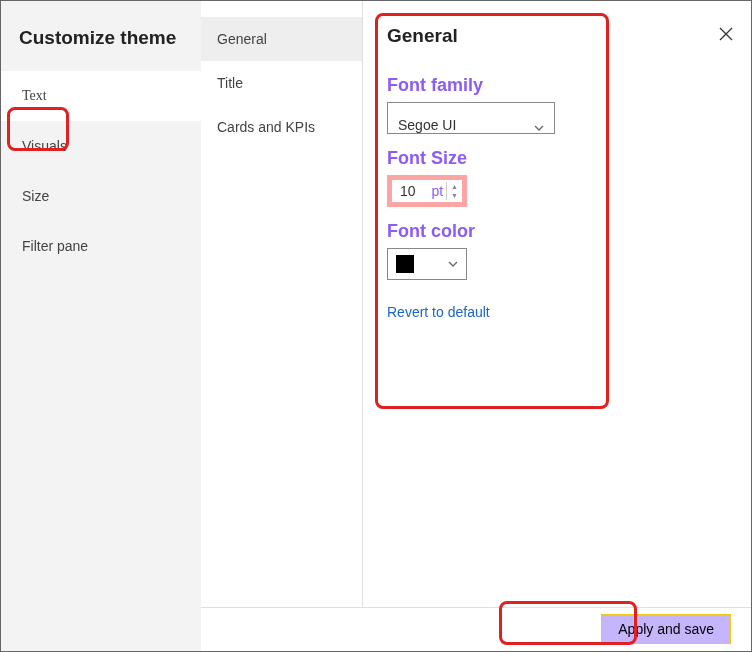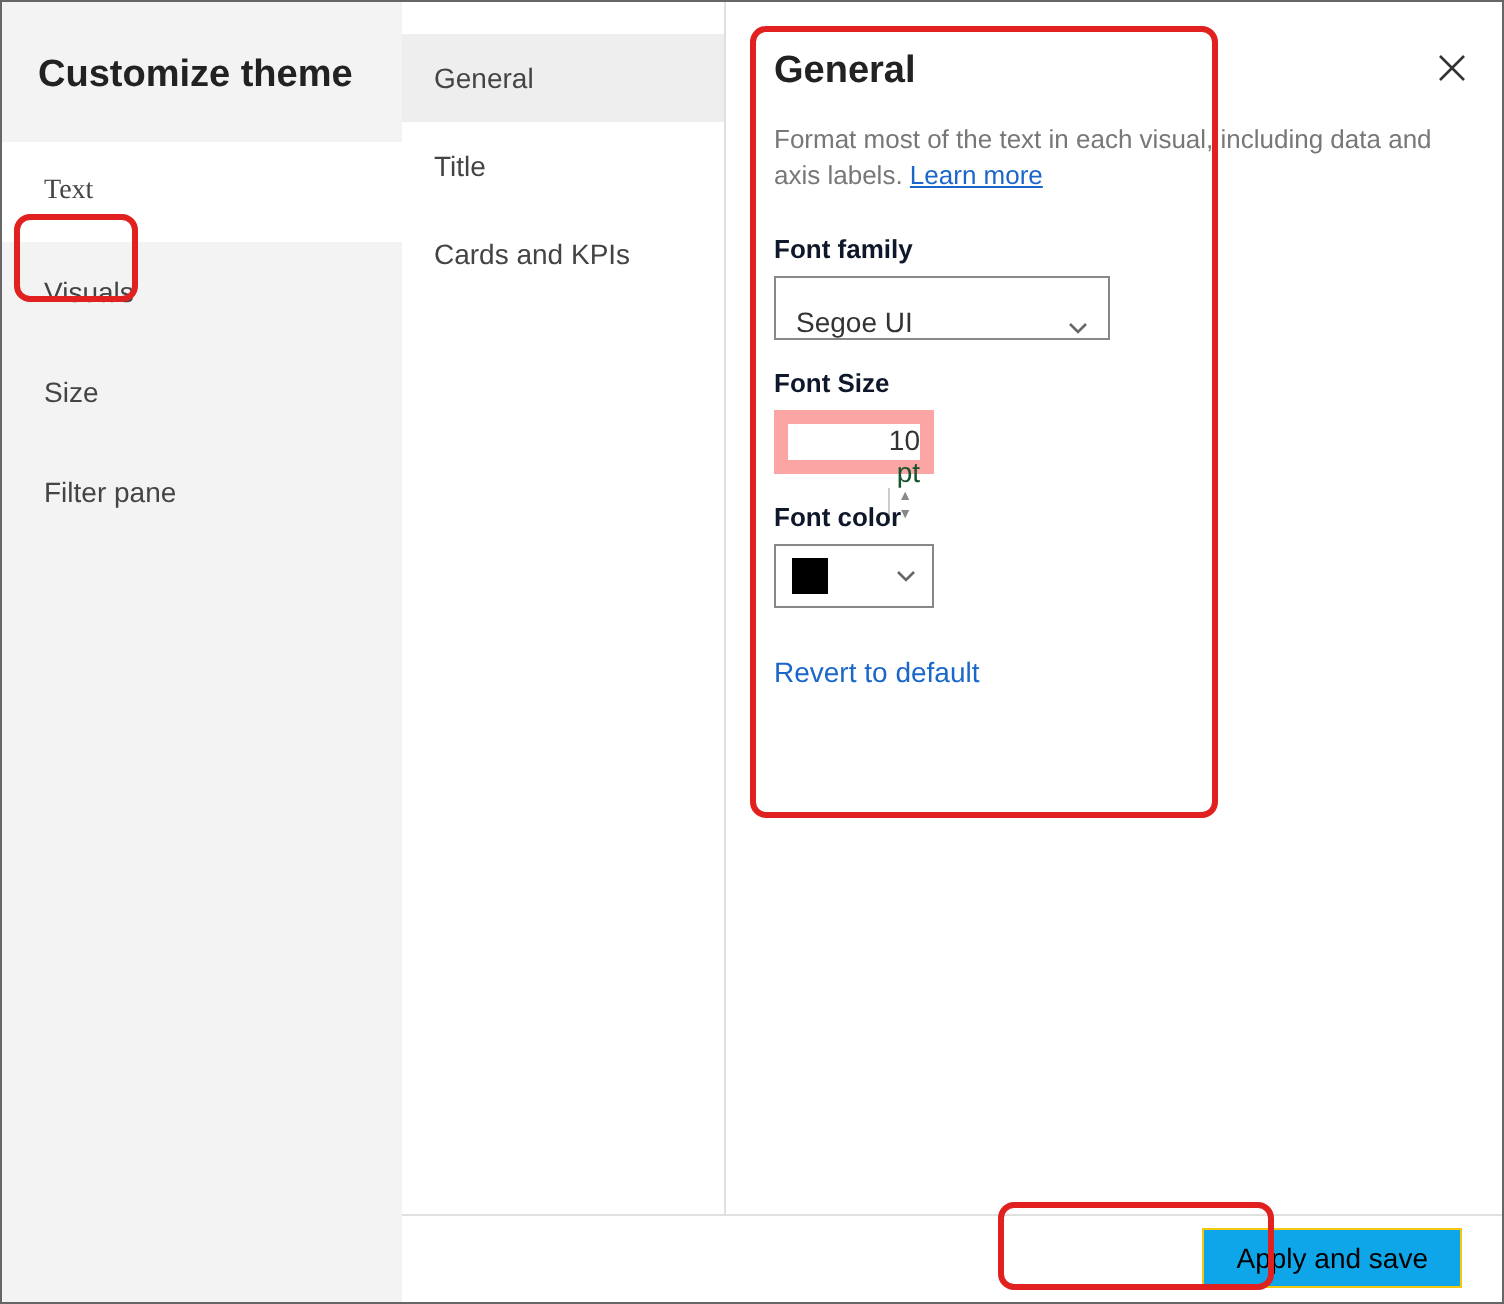--- a/index.html
+++ b/index.html
@@ -9,34 +9,34 @@
   .s1-item { font-size: 14px; color: #444; padding: 14px 18px; cursor: pointer; border: 3px solid transparent; }
   .s1-item.active { background: #fff; font-family: Liberation Serif, serif; }
   .sidebar2 { position: absolute; left: 200px; top: 0; width: 162px; height: 608px; background: #fff; border-right: 1px solid #e0e0e0; }
   .s2-item { font-size: 14px; color: #444; padding: 14px 16px; cursor: pointer; }
   .s2-item.active { background: #eee; }
   .main { position: absolute; left: 362px; top: 0; right: 0; height: 608px; background: #fff; padding: 24px 24px 0 24px; }
   .close-icon { position: absolute; top: 26px; right: 18px; cursor: pointer; }
   .section-title { font-size: 19px; font-weight: 600; color: #222; padding-bottom: 14px; }
   .desc { font-size: 13px; color: #777; line-height: 1.4; margin-bottom: 20px; }
   .desc a { color: #1a66c9; text-decoration: underline; cursor: pointer; }
-  .field-label { font-size: 13px; font-weight: 600; color: #0f172a; margin-bottom: 6px; margin-top: 14px; }
+  .field-label { font-size: 18px; font-weight: 600; color: #8b5cf6; margin-bottom: 6px; margin-top: 14px; }
   .select-box { display: flex; align-items: flex-end; justify-content: space-between; border: 1px solid #888; height: 32px; padding: 0 10px; font-size: 14px; color: #333; cursor: pointer; width: 168px; }
   .chev { width: 10px; height: 10px; }
-  .spin-box { display: flex; align-items: flex-end; border: 7px solid #fca5a5; height: 32px; width: 80px; padding-left: 8px; font-size: 14px; color: #333; flex-direction: column; }
-  .spin-box .unit { margin-left: 6px; color: #14532d; }
+  .spin-box { display: flex; align-items: center; border: 5px solid #fca5a5; height: 32px; width: 80px; padding-left: 8px; font-size: 14px; color: #333; }
+  .spin-box .unit { margin-left: 16px; color: #8b5cf6; }
   .spin-arrows { margin-left: auto; display: flex; flex-direction: column; border-left: 1px solid #ccc; }
   .spin-arrows span { font-size: 7px; color: #888; padding: 1px 4px; cursor: pointer; line-height: 1; }
   .color-box { display: flex; align-items: center; border: 1px solid #888; height: 32px; width: 80px; padding: 0 8px; cursor: pointer; }
   .swatch { width: 18px; height: 18px; background: #000; }
   .color-box .chev { margin-left: auto; }
   .revert { color: #1a66c9; font-size: 14px; margin-top: 24px; cursor: pointer; }
   .footer { position: absolute; left: 200px; right: 0; bottom: 0; height: 44px; border-top: 1px solid #e0e0e0; display: flex; justify-content: flex-end; align-items: flex-start; padding: 6px 20px 0 0; gap: 10px; background: #fff; }
   .btn { height: 30px; padding: 0 16px; font-size: 14px; border: 1px solid #888; background: #fff; cursor: pointer; display: flex; align-items: center; }
-  .btn.primary { background: #0ea5e9; border-color: #f2c811; font-weight: 400; }
+  .btn.primary { background: #c4b5fd; border-color: #f2c811; font-weight: 400; }
   .hl-red { position: absolute; border: 3px solid #e12020; border-radius: 8px; pointer-events: none; }
 </style>
 </head>
 <body>
 
 <div class="sidebar1">
   <h2>Customize theme</h2>
   <div class="s1-item active">Text</div>
   <div class="s1-item">Visuals</div>
   <div class="s1-item">Size</div>
@@ -45,23 +45,20 @@
 
 <div class="sidebar2">
   <div style="height:16px"></div>
   <div class="s2-item active">General</div>
   <div class="s2-item">Title</div>
   <div class="s2-item">Cards and KPIs</div>
 </div>
 
 <div class="main">
   <div class="section-title">General</div>
-  <div class="desc">
-    <span>Format most of the text in each visual, including data and axis labels. </span><a>Learn more</a>
-  </div>
 
   <div class="field-label">Font family</div>
   <div class="select-box">
     <span>Segoe UI</span>
     <svg class="chev" viewBox="0 0 10 10">
         <path d="M1 3 L5 7 L9 3" stroke="#666" stroke-width="1.3" fill="none"></path>
       </svg>
   </div>
 
   <div class="field-label">Font Size</div>

